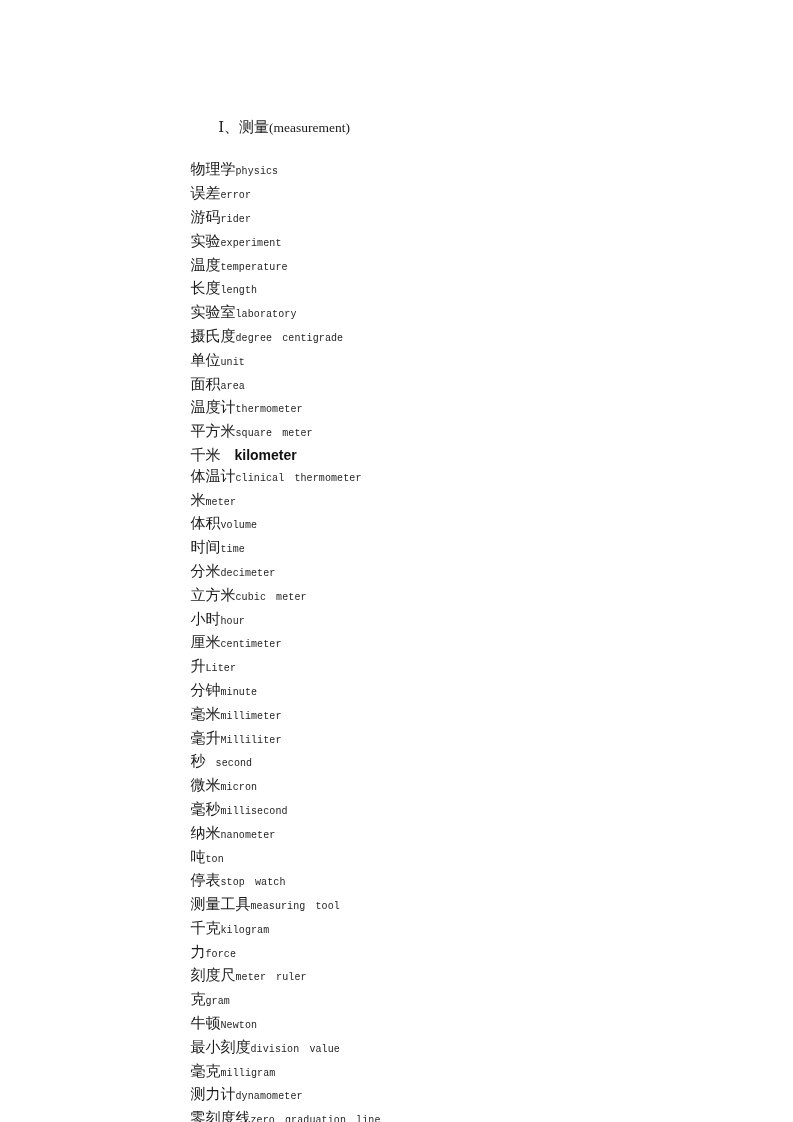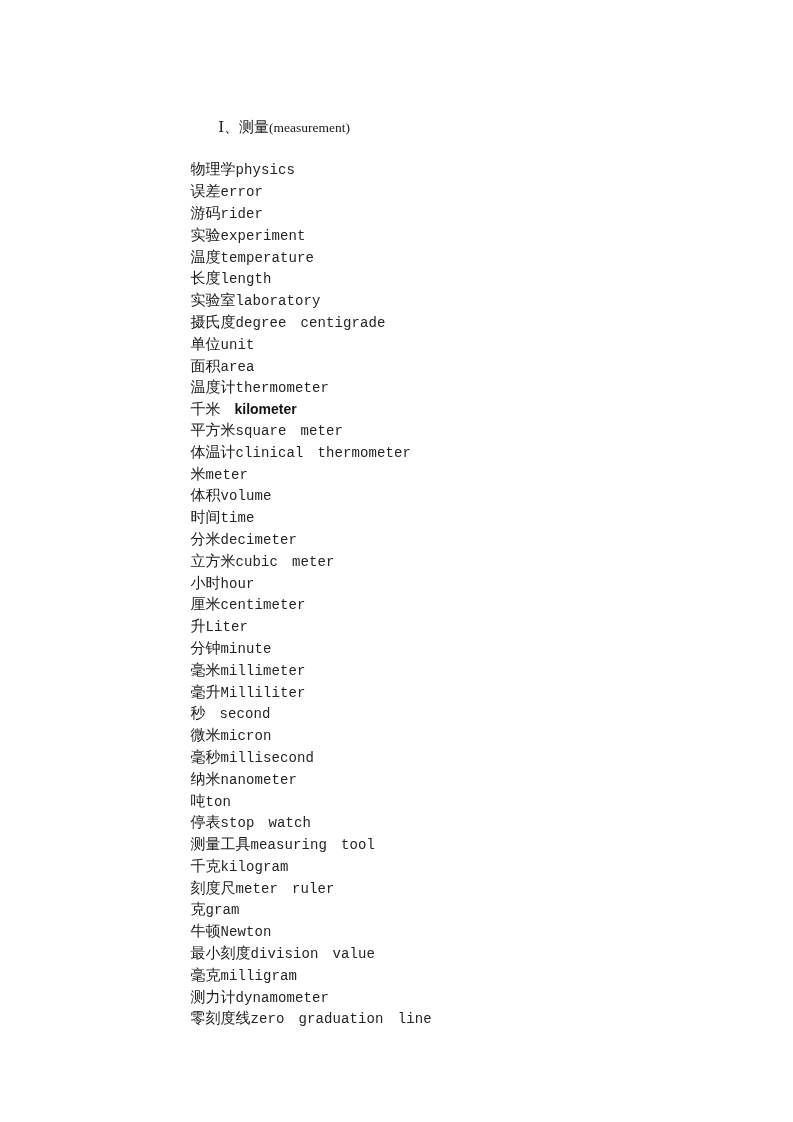--- a/index.html
+++ b/index.html
@@ -36,21 +36,21 @@
   }
 
   .cn {
     font-family: "DejaVu Serif", "Liberation Serif", serif;
     font-size: 15px;
     color: #1a1a1a;
   }
 
   .en {
     font-family: "Liberation Mono", "DejaVu Sans Mono", monospace;
-    font-size: 14px;
+    font-size: 10px;
     color: #242424;
     letter-spacing: 0.1px;
   }
 
   
   .en-sans {
     font-family: "Liberation Sans", "DejaVu Sans", sans-serif;
     font-size: 14px;
     font-weight: 600;
     color: #111111;
@@ -93,42 +93,43 @@
         <div class="vline"><span class="cn">误差</span><span class="en">error</span></div>
         <div class="vline"><span class="cn">游码</span><span class="en">rider</span></div>
         <div class="vline"><span class="cn">实验</span><span class="en">experiment</span></div>
         <div class="vline"><span class="cn">温度</span><span class="en">temperature</span></div>
         <div class="vline"><span class="cn">长度</span><span class="en">length</span></div>
         <div class="vline"><span class="cn">实验室</span><span class="en">laboratory</span></div>
         <div class="vline"><span class="cn">摄氏度</span><span class="en">degree　centigrade</span></div>
         <div class="vline"><span class="cn">单位</span><span class="en">unit</span></div>
         <div class="vline"><span class="cn">面积</span><span class="en">area</span></div>
         <div class="vline"><span class="cn">温度计</span><span class="en">thermometer</span></div>
+        <div class="vline"><span class="cn">平方米</span><span class="en">square　meter</span></div>
         <div class="vline"><span class="cn">千米</span><span class="en-sans">　kilometer</span></div>
-        <div class="vline"><span class="cn">平方米</span><span class="en">square　meter</span></div>
         <div class="vline"><span class="cn">体温计</span><span class="en">clinical　thermometer</span></div>
         <div class="vline"><span class="cn">米</span><span class="en">meter</span></div>
         <div class="vline"><span class="cn">体积</span><span class="en">volume</span></div>
         <div class="vline"><span class="cn">时间</span><span class="en">time</span></div>
         <div class="vline"><span class="cn">分米</span><span class="en">decimeter</span></div>
         <div class="vline"><span class="cn">立方米</span><span class="en">cubic　meter</span></div>
         <div class="vline"><span class="cn">小时</span><span class="en">hour</span></div>
         <div class="vline"><span class="cn">厘米</span><span class="en">centimeter</span></div>
         <div class="vline"><span class="cn">升</span><span class="en">Liter</span></div>
         <div class="vline"><span class="cn">分钟</span><span class="en">minute</span></div>
         <div class="vline"><span class="cn">毫米</span><span class="en">millimeter</span></div>
         <div class="vline"><span class="cn">毫升</span><span class="en">Milliliter</span></div>
         <div class="vline"><span class="cn">秒</span><span class="en">　second</span></div>
         <div class="vline"><span class="cn">微米</span><span class="en">micron</span></div>
         <div class="vline"><span class="cn">毫秒</span><span class="en">millisecond</span></div>
         <div class="vline"><span class="cn">纳米</span><span class="en">nanometer</span></div>
         <div class="vline"><span class="cn">吨</span><span class="en">ton</span></div>
         <div class="vline"><span class="cn">停表</span><span class="en">stop　watch</span></div>
         <div class="vline"><span class="cn">测量工具</span><span class="en">measuring　tool</span></div>
         <div class="vline"><span class="cn">千克</span><span class="en">kilogram</span></div>
+        <div class="vline"><span class="cn">力</span><span class="en">force</span></div>
         <div class="vline"><span class="cn">刻度尺</span><span class="en">meter　ruler</span></div>
         <div class="vline"><span class="cn">克</span><span class="en">gram</span></div>
         <div class="vline"><span class="cn">牛顿</span><span class="en">Newton</span></div>
         <div class="vline"><span class="cn">最小刻度</span><span class="en">division　value</span></div>
         <div class="vline"><span class="cn">毫克</span><span class="en">milligram</span></div>
         <div class="vline"><span class="cn">测力计</span><span class="en">dynamometer</span></div>
         <div class="vline"><span class="cn">零刻度线</span><span class="en">zero　graduation　line</span></div>
       </div>
 
   </div>

